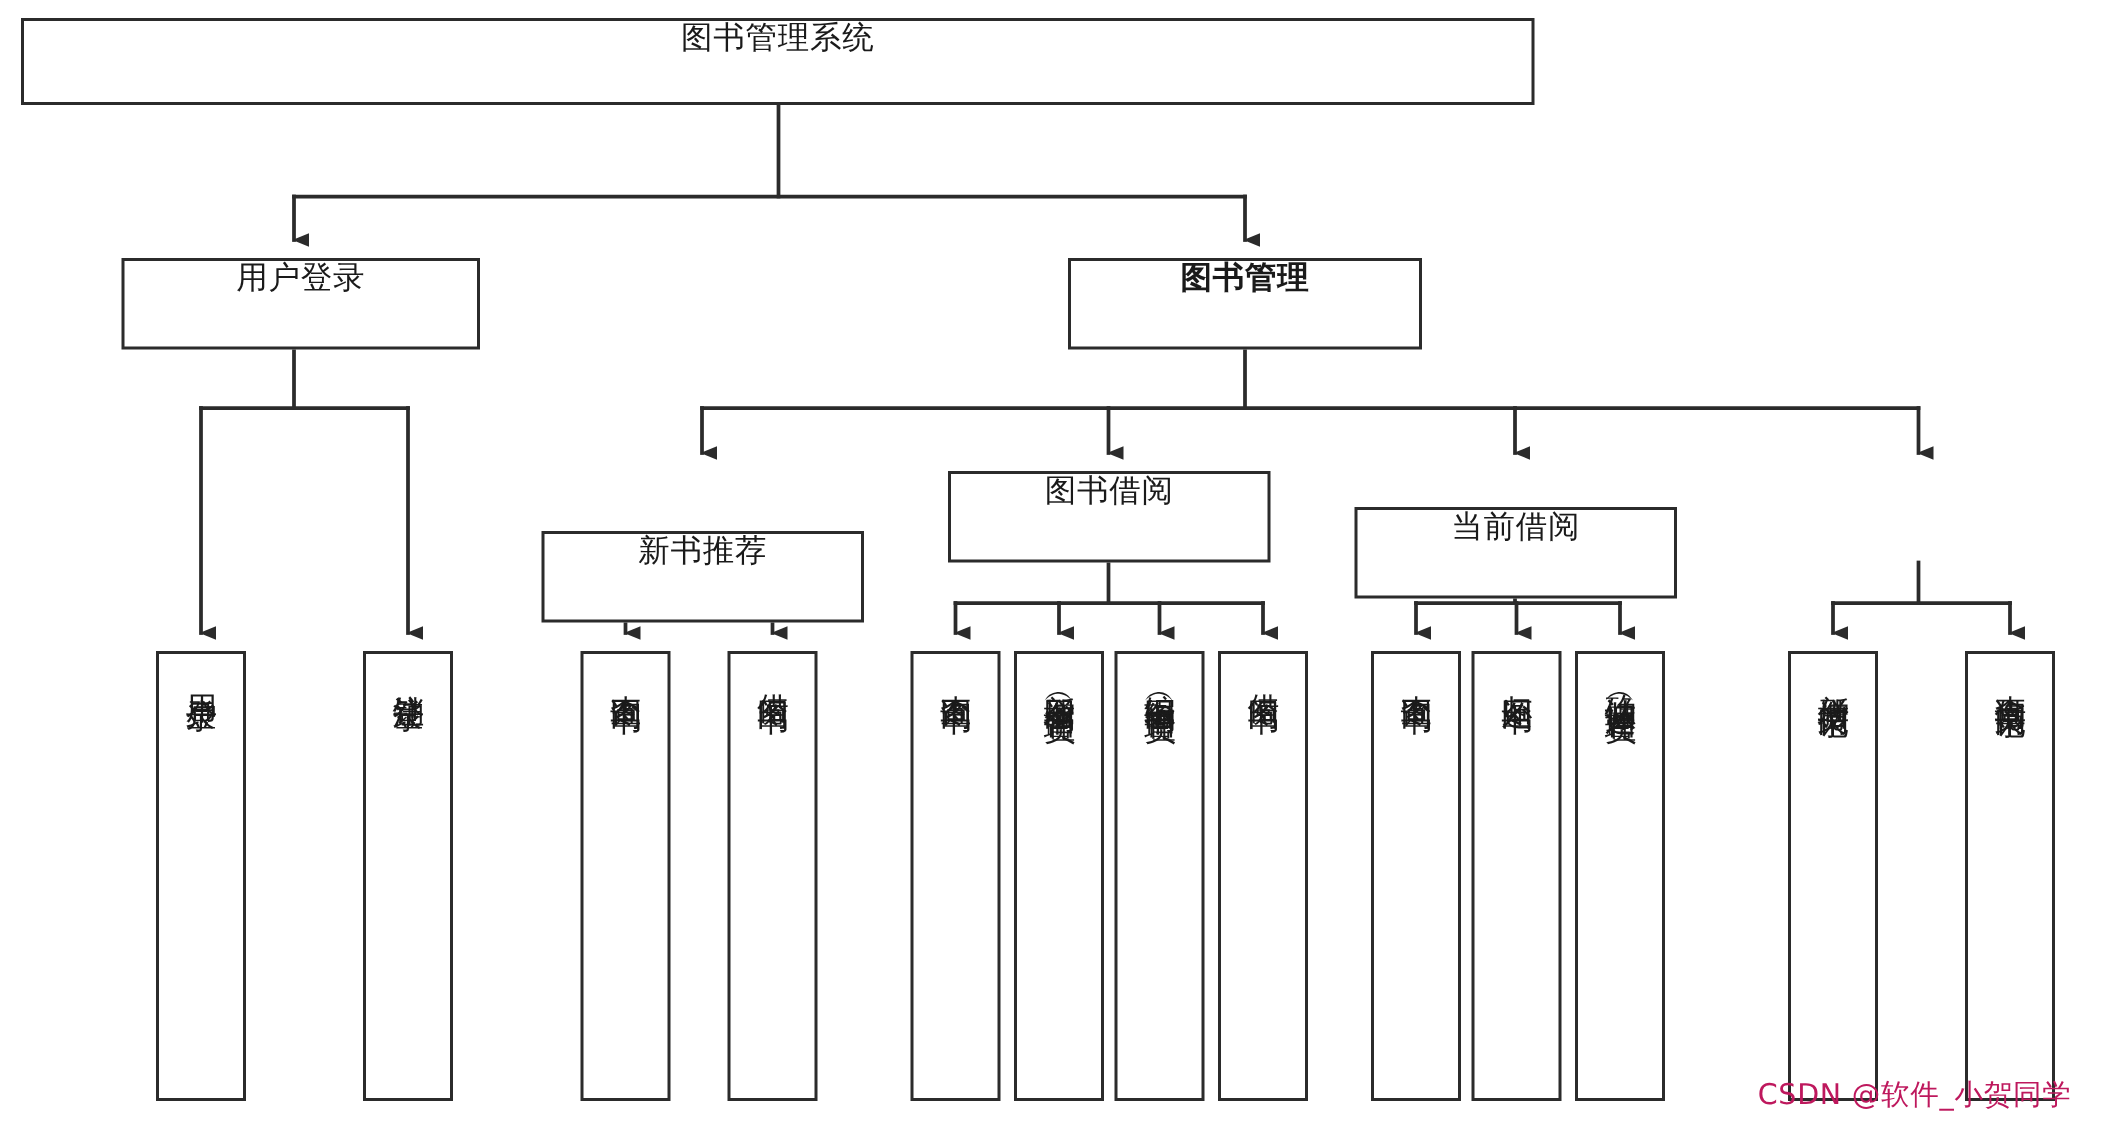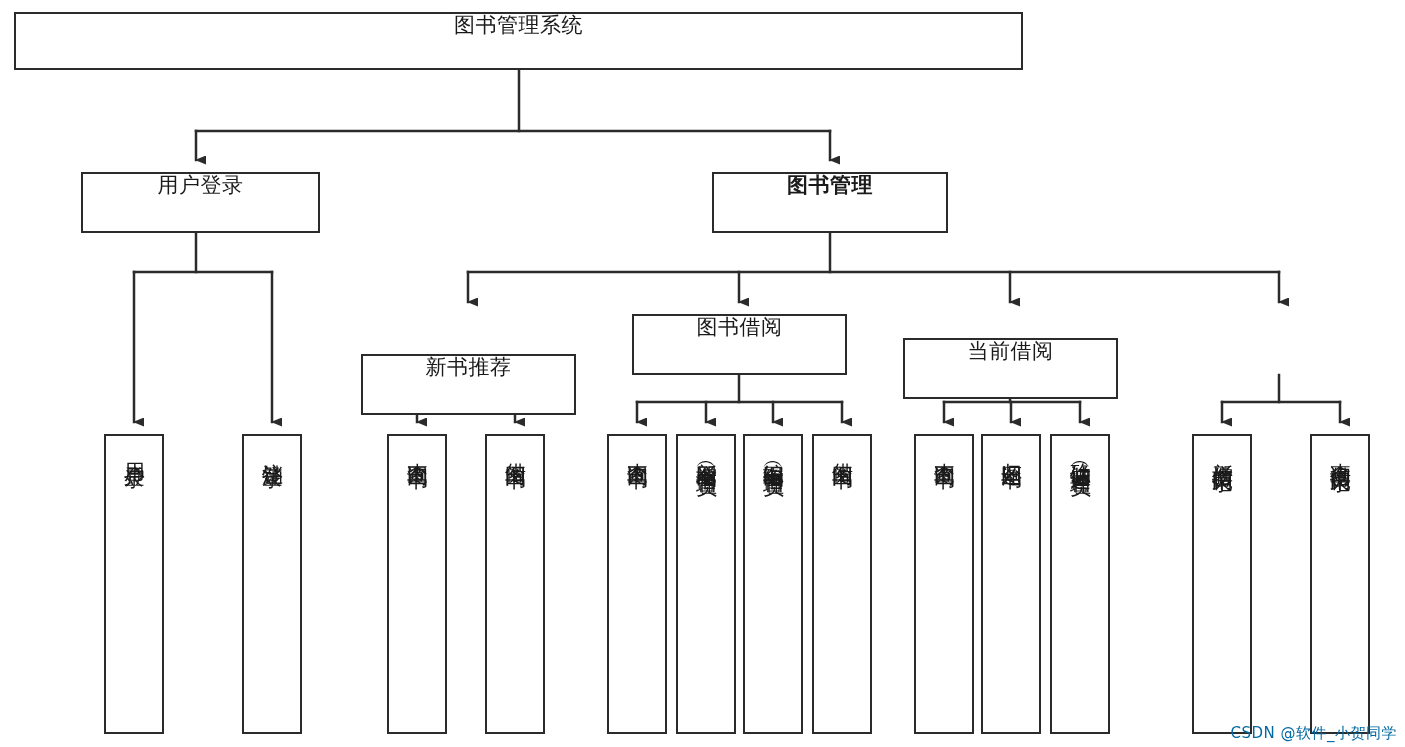--- a/index.html
+++ b/index.html
@@ -54,24 +54,24 @@
     line-height: 1.18;
     color: #1a1a1a;
     writing-mode: vertical-rl;
     text-orientation: upright;
     letter-spacing: 2px;
     white-space: nowrap;
     text-align: left;
   }
   .watermark {
     position: absolute;
-    right: 8px;
+    right: 24px;
     bottom: 4px;
-    font-size: 15px;
-    color: #0369a1;
+    font-size: 19px;
+    color: #be185d;
     white-space: nowrap;
     letter-spacing: 0.5px;
     pointer-events: none;
   }
 </style>
 </head>
 <body>
 
 <div id="diagram-root">
 

